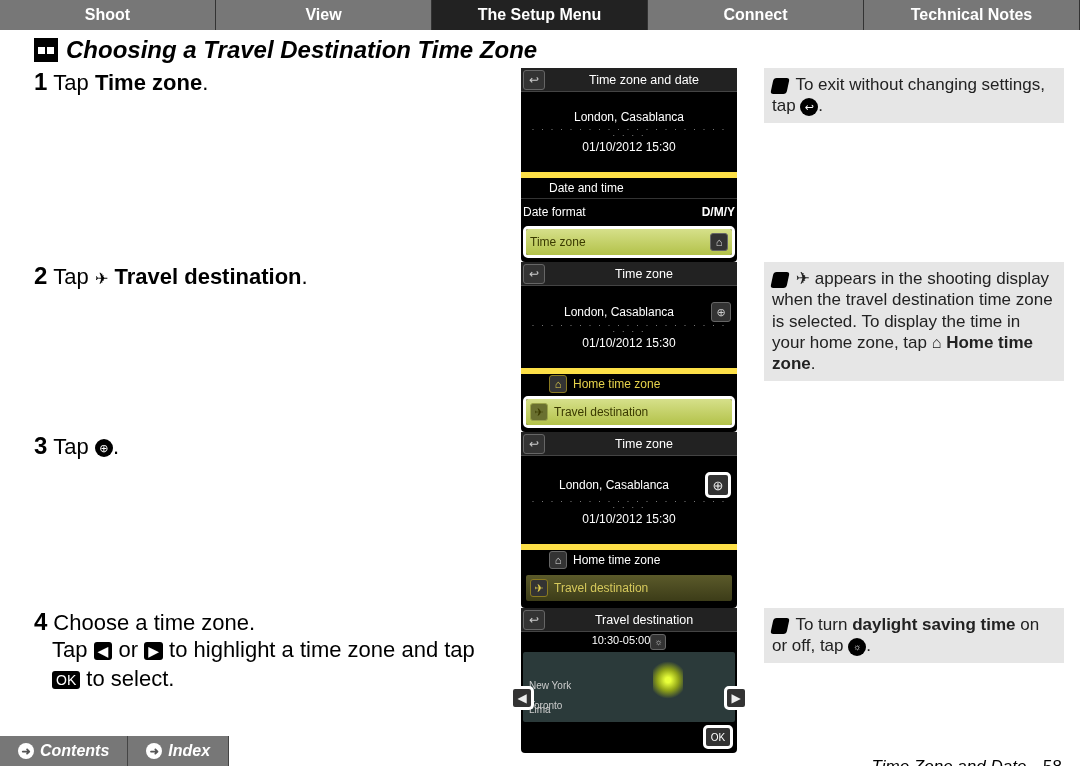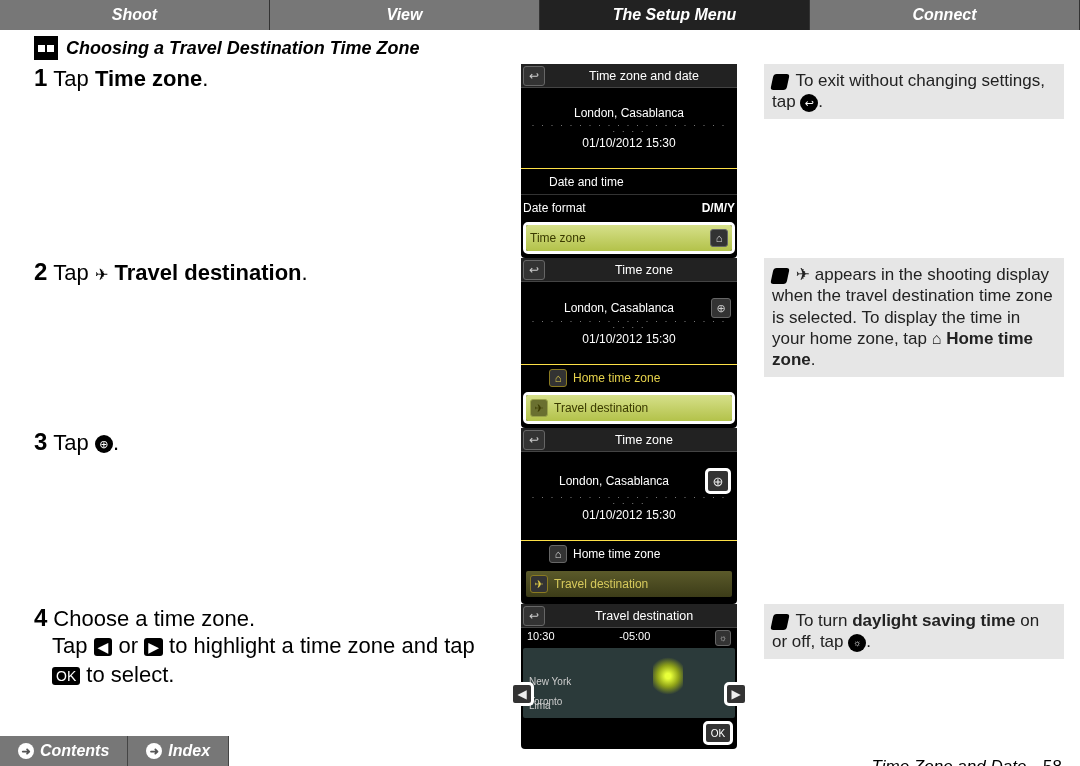--- a/index.html
+++ b/index.html
@@ -16,21 +16,20 @@
   .topnav {
     display: flex;
     height: 30px;
     background: #555;
   }
   .topnav .tab {
     flex: 1;
     text-align: center;
     color: #fff;
     font-weight: bold;
-    font-style: italic;
     font-size: 16px;
     line-height: 30px;
     background: #777;
     border-right: 1px solid #333;
   }
   .topnav .tab.active {
     background: #222;
   }
   
   .page {
@@ -44,21 +43,21 @@
     gap:8px;
     margin-bottom:4px;
   }
   .heading-icon {
     width:24px;height:24px;background:#000;display:flex;align-items:center;justify-content:center;
   }
   .heading-icon span{
     display:block;width:7px;height:7px;background:#fff;margin:1px;
   }
   .section-title {
-    font-size: 18px;
+    font-size: 24px;
     font-style: italic;
     font-weight: bold;
   }
   .cols {
     display: grid;
     grid-template-columns: 460px 230px 300px;
     column-gap: 20px;
   }
   .step {
     display:flex;
@@ -127,21 +126,21 @@
   }
   .screen-body{padding:16px 6px;}
   .screen-line {
     color:#fff;font-size:12px;text-align:center;padding:2px 0;
   }
   .dots{ text-align:center;color:#888;font-size:9px;letter-spacing:2px;line-height:6px;}
   .screen-row {
     display:flex;align-items:center;justify-content:space-between;
     color:#fff;font-size:12px;border-top:1px solid #333;padding:4px 2px;height:26px;
   }
-  .screen-row.sep{border-top:1px solid #fde047;padding-left:28px;}
+  .screen-row.sep{border-top:6px solid #fde047;padding-left:28px;}
   .hl-row {
     margin:2px;border:3px solid #fff;border-radius:5px;overflow:hidden;
   }
   .hl-inner {
     display:flex;align-items:center;height:26px;
     background:linear-gradient(#d6e08a,#b3c24a);
     color:#3a3a00;font-size:12px;padding:0 4px;gap:6px;
   }
   .hl-inner.dark {
     background:linear-gradient(#5b5a2a,#3c3c18);
@@ -159,21 +158,21 @@
   .hl-sqbtn{
     width:26px;height:26px;border:3px solid #fff;border-radius:5px;background:#333;
     display:flex;align-items:center;justify-content:center;color:#eee;font-size:13px;
   }
   
   .maparea{
     position:relative;height:70px;background:#2b3a3a;margin:0 2px;border-radius:2px;overflow:hidden;
   }
   .maparea .glow{position:absolute;top:6px;left:130px;width:30px;height:44px;background:radial-gradient(circle,#e8ff3a 10%,#90a318 40%,transparent 70%);}
   .maparea .city{position:absolute;left:6px;color:#ccc;font-size:10px;line-height:11px;margin-top:20px;}
-  .timebar{display:flex;justify-content:space-between;color:#fff;font-size:11px;padding:2px 6px;}
+  .timebar{display:flex;justify-content:center;color:#fff;font-size:11px;padding:2px 6px;}
   .okbtn{
     width:30px;height:24px;border:3px solid #fff;border-radius:5px;background:#333;color:#fff;
     font-size:10px;display:flex;align-items:center;justify-content:center;margin:3px 4px 2px auto;
   }
   .screen-wrap{position:relative;}
   .ext-arrow{
     position:absolute;width:24px;height:24px;border:3px solid #fff;border-radius:5px;background:#333;color:#eee;
     display:flex;align-items:center;justify-content:center;font-size:12px;
   }
   
@@ -193,20 +192,21 @@
   .page-num{font-style:normal;margin-left:12px;}
 </style>
 </head>
 <body>
 
 <div class="topnav">
   <div class="tab">Shoot</div>
   <div class="tab">View</div>
   <div class="tab active">The Setup Menu</div>
   <div class="tab">Connect</div>
+  <div class="tab">Technical Notes</div>
 </div>
 
 <div class="page">
 
   <div class="heading-row">
     <div class="heading-icon">
         <span></span>
         <span></span>
       </div>
     <div class="section-title">Choosing a Travel Destination Time Zone</div>

